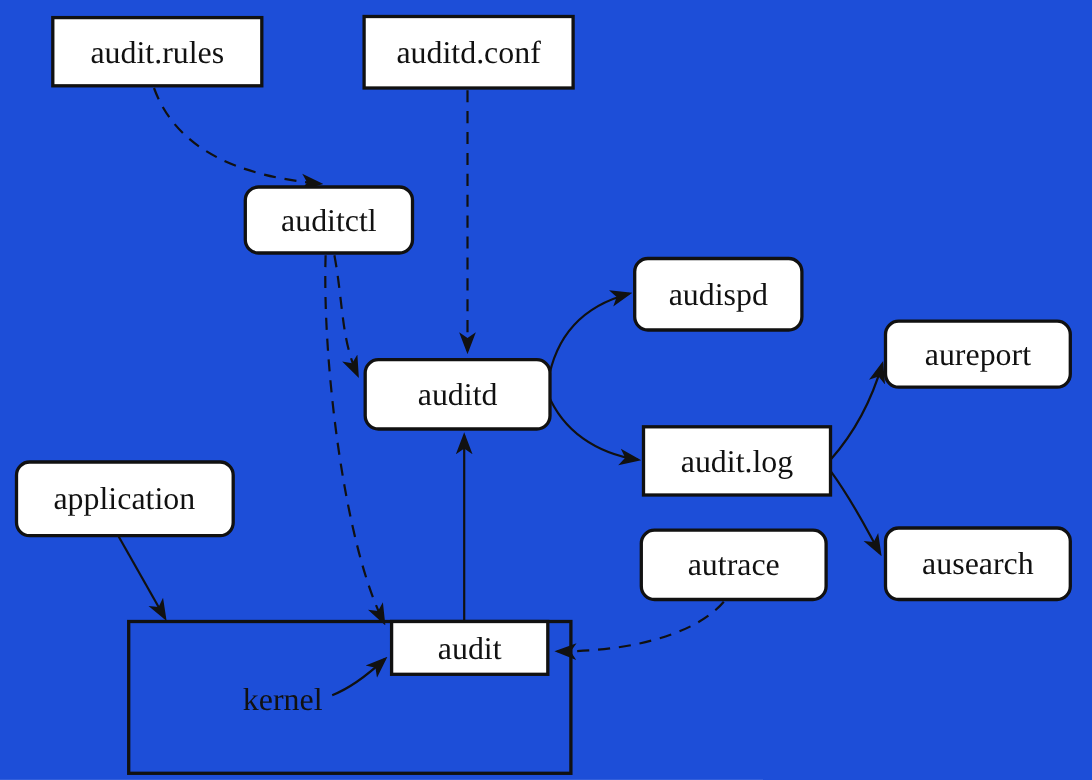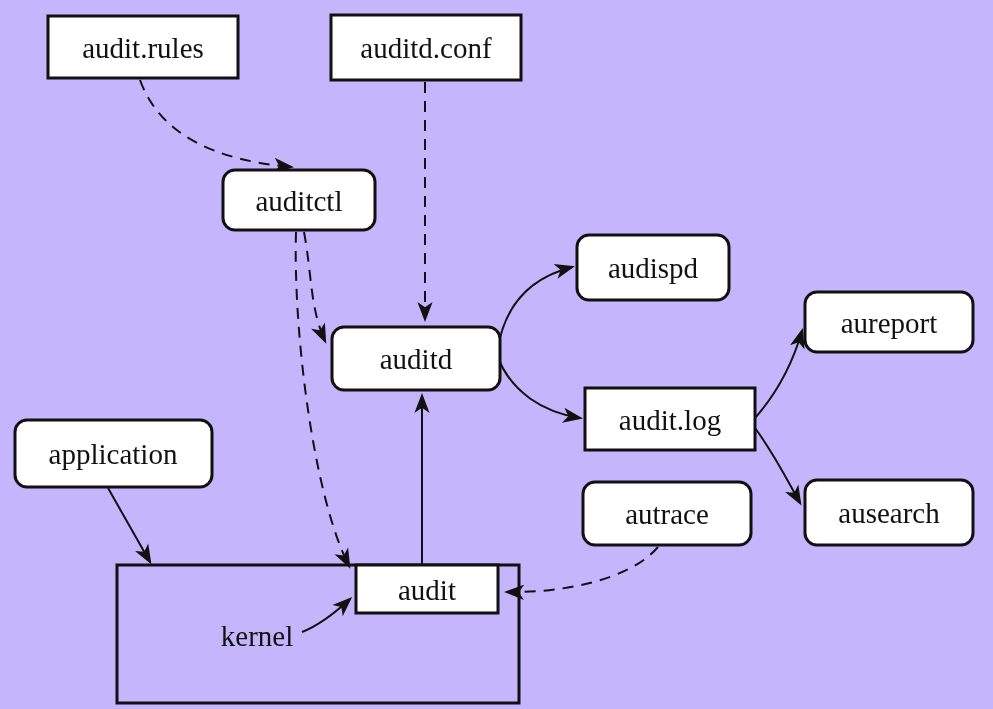--- a/index.html
+++ b/index.html
@@ -4,21 +4,21 @@
 <style>
   html, body {
     margin: 0;
     padding: 0;
     background: #ffffff;
   }
   #canvas {
     position: relative;
     width: 993px;
     height: 709px;
-    background: #c4b5fd;
+    background: #1d4ed8;
     overflow: hidden;
   }
   svg { display: block; }
   .box {
     fill: #ffffff;
     stroke: #111111;
     stroke-width: 3;
   }
   .container-box {
     fill: none;

